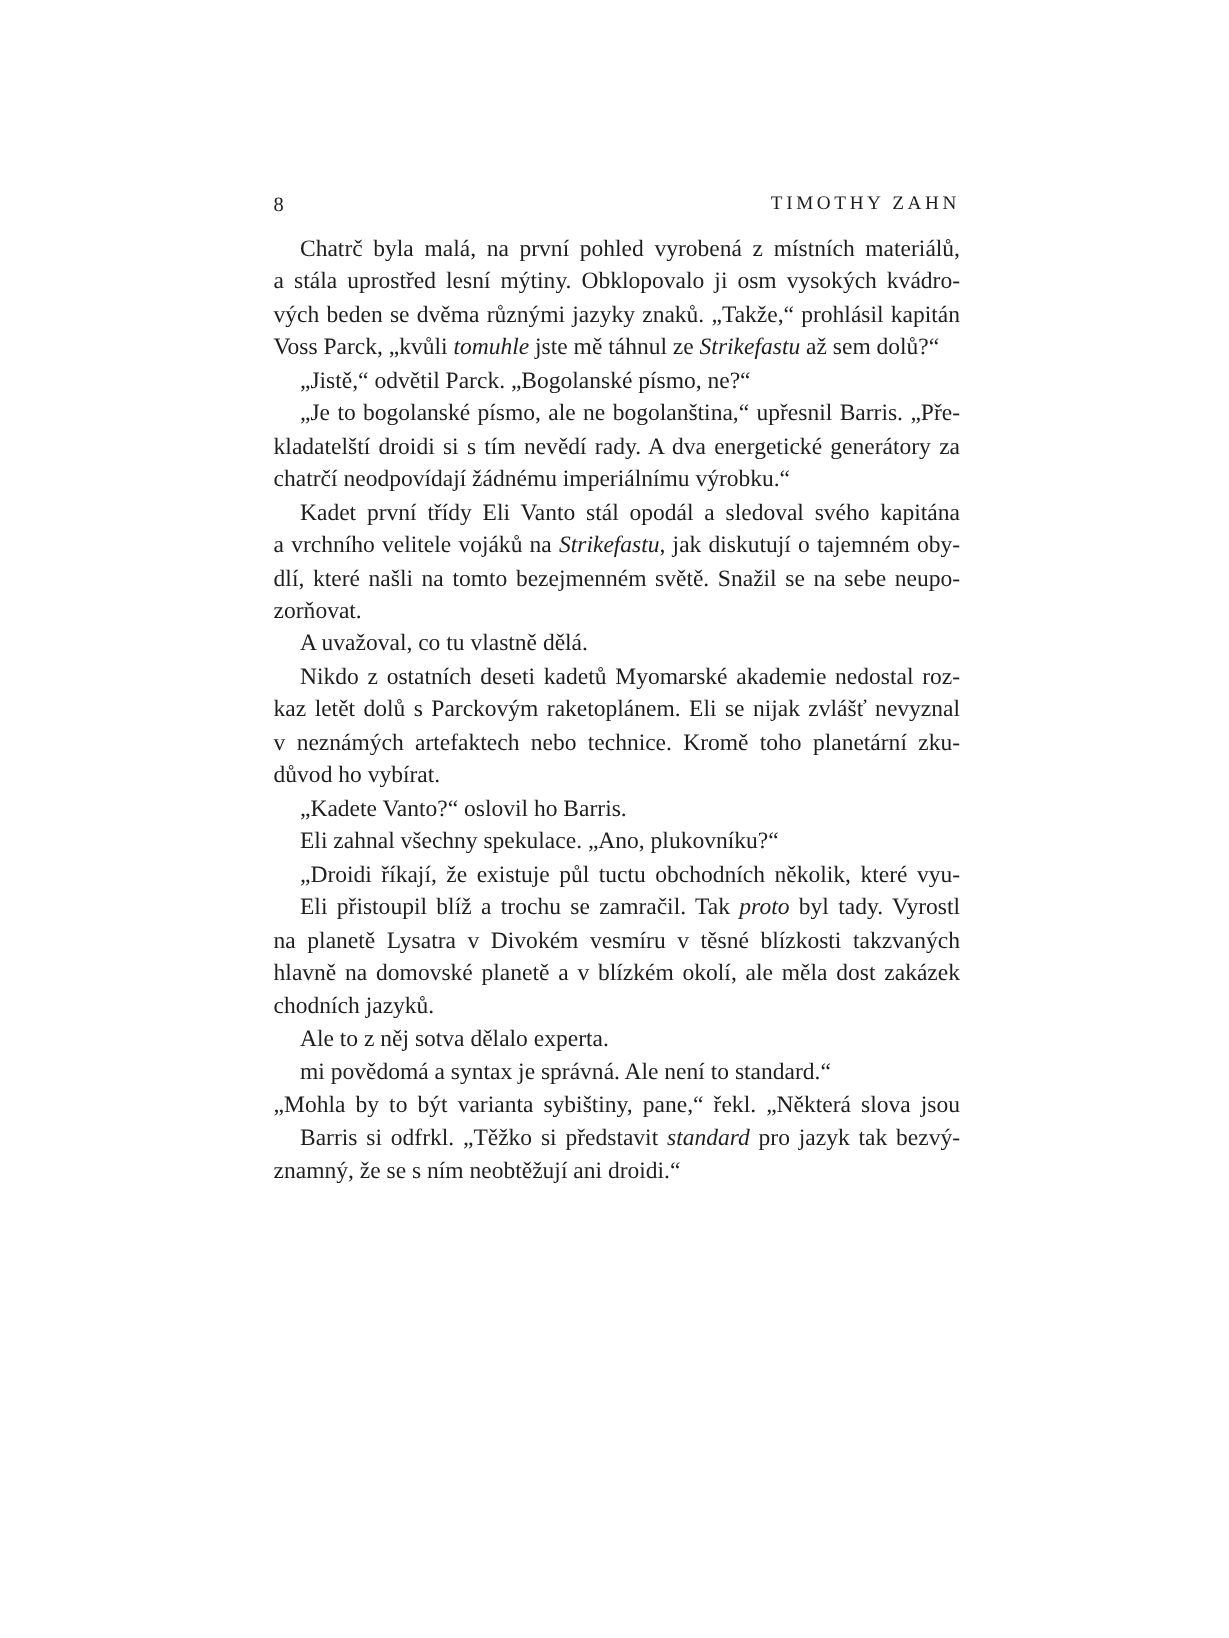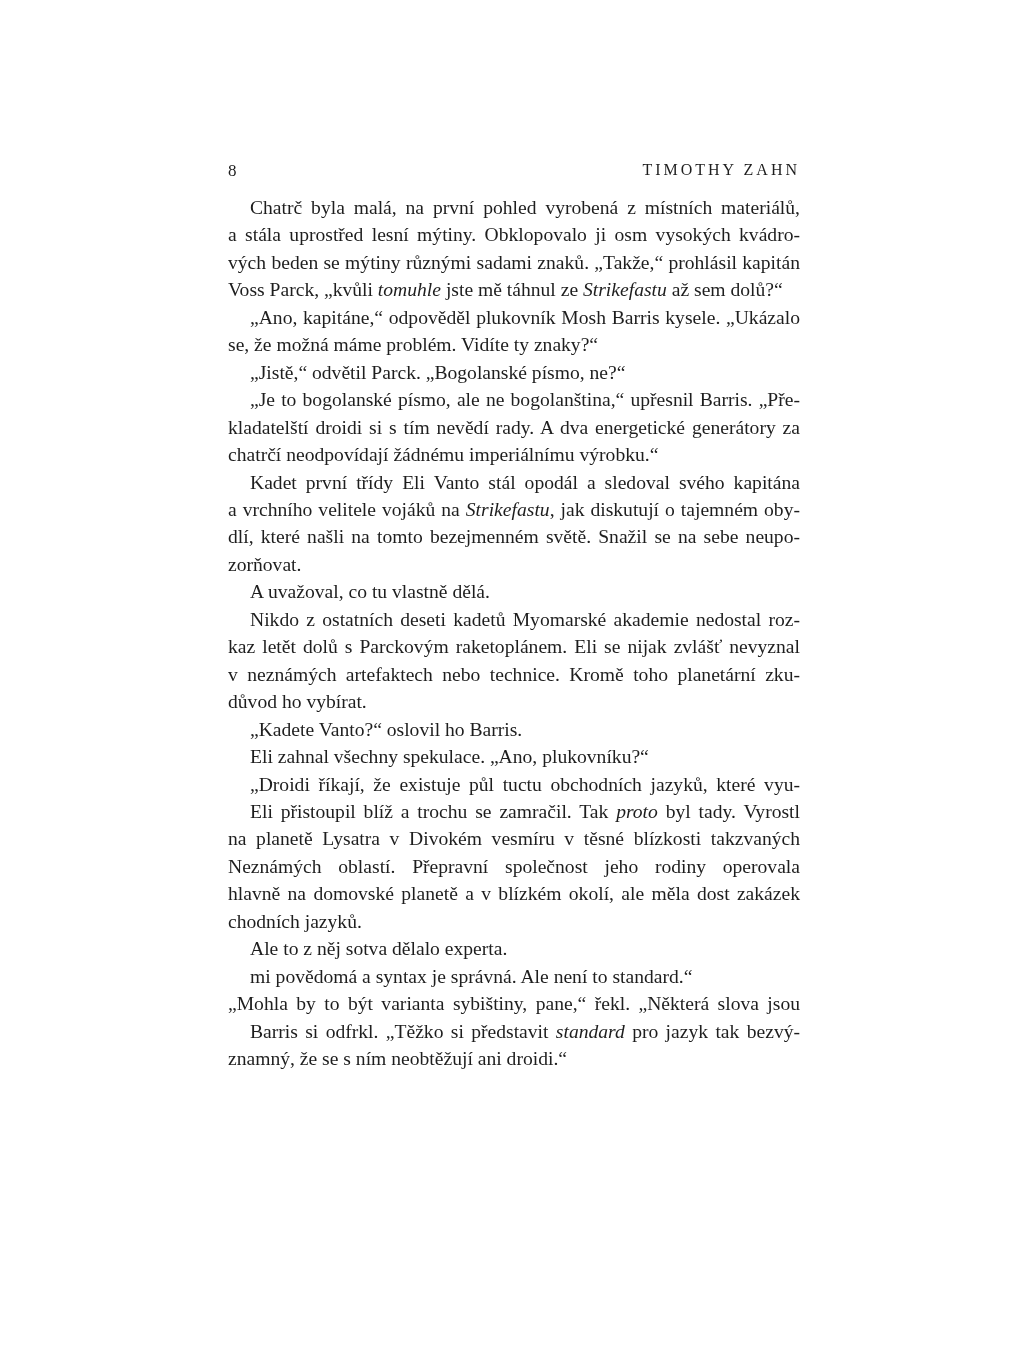--- a/index.html
+++ b/index.html
@@ -23,26 +23,22 @@
 
 <div class="page">
   <div class="header">
     <span class="page-number">8</span>
     <span class="running-head">TIMOTHY ZAHN</span>
   </div>
   <div class="body" id="body-text">
       <p class="para">
         <span class="l">Chatrč byla malá, na první pohled vyrobená z místních materiálů,</span>
         <span class="l">a stála uprostřed lesní mýtiny. Obklopovalo ji osm vysokých kvádro-</span>
-        <span class="l">vých beden se mýtiny různými sadami znaků. „Takže,“ prohlásil kapitán</span>
+        <span class="l">vých beden se dvěma různými jazyky znaků. „Takže,“ prohlásil kapitán</span>
         <span class="l last">Voss Parck, „kvůli <em>tomuhle</em> jste mě táhnul ze <em>Strikefastu</em> až sem dolů?“</span>
-      </p>
-      <p class="para">
-        <span class="l">„Ano, kapitáne,“ odpověděl plukovník Mosh Barris kysele. „Ukázalo</span>
-        <span class="l last">se, že možná máme problém. Vidíte ty znaky?“</span>
       </p>
       <p class="para">
         <span class="l last">„Jistě,“ odvětil Parck. „Bogolanské písmo, ne?“</span>
       </p>
       <p class="para">
         <span class="l">„Je to bogolanské písmo, ale ne bogolanština,“ upřesnil Barris. „Pře-</span>
         <span class="l">kladatelští droidi si s tím nevědí rady. A dva energetické generátory za</span>
         <span class="l last">chatrčí neodpovídají žádnému imperiálnímu výrobku.“</span>
       </p>
       <p class="para">
@@ -60,26 +56,25 @@
         <span class="l">v neznámých artefaktech nebo technice. Kromě toho planetární zku-</span>
         <span class="l last">důvod ho vybírat.</span>
       </p>
       <p class="para">
         <span class="l last">„Kadete Vanto?“ oslovil ho Barris.</span>
       </p>
       <p class="para">
         <span class="l last">Eli zahnal všechny spekulace. „Ano, plukovníku?“</span>
       </p>
       <p class="para">
-        <span class="l">„Droidi říkají, že existuje půl tuctu obchodních jazyků, které vyu-</span>
+        <span class="l">„Droidi říkají, že existuje půl tuctu obchodních několik, které vyu-</span>
       </p>
       <p class="para">
         <span class="l">Eli přistoupil blíž a trochu se zamračil. Tak <em>proto</em> byl tady. Vyrostl</span>
         <span class="l">na planetě Lysatra v Divokém vesmíru v těsné blízkosti takzvaných</span>
-        <span class="l">Neznámých oblastí. Přepravní společnost jeho rodiny operovala</span>
         <span class="l">hlavně na domovské planetě a v blízkém okolí, ale měla dost zakázek</span>
         <span class="l last">chodních jazyků.</span>
       </p>
       <p class="para">
         <span class="l last">Ale to z něj sotva dělalo experta.</span>
       </p>
       <p class="para">
         <span class="l last">mi povědomá a syntax je správná. Ale není to standard.“</span>
         <span class="l">„Mohla by to být varianta sybištiny, pane,“ řekl. „Některá slova jsou</span>
       </p>

